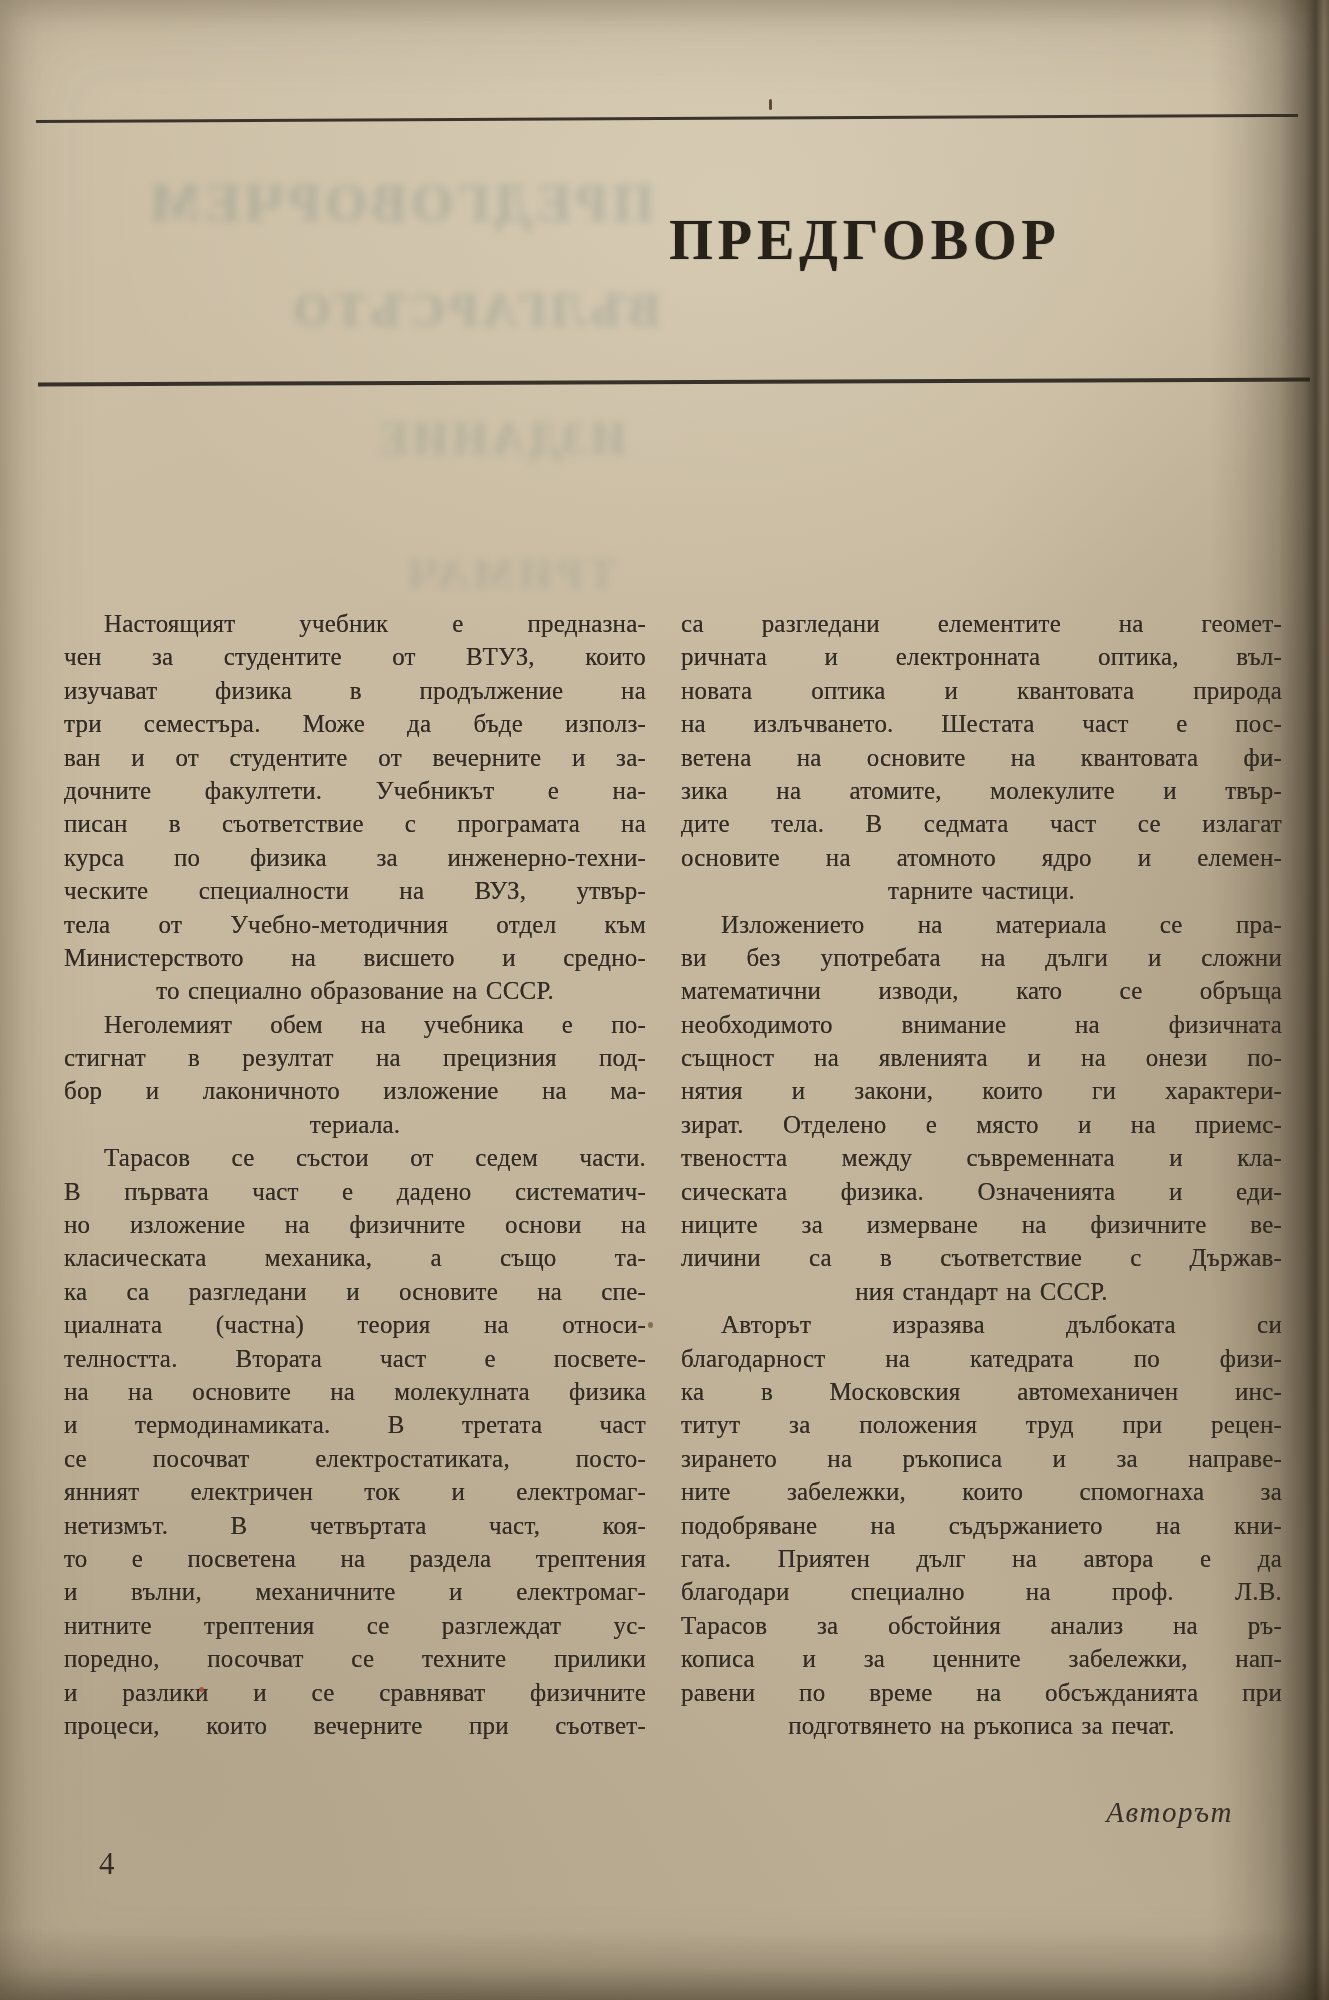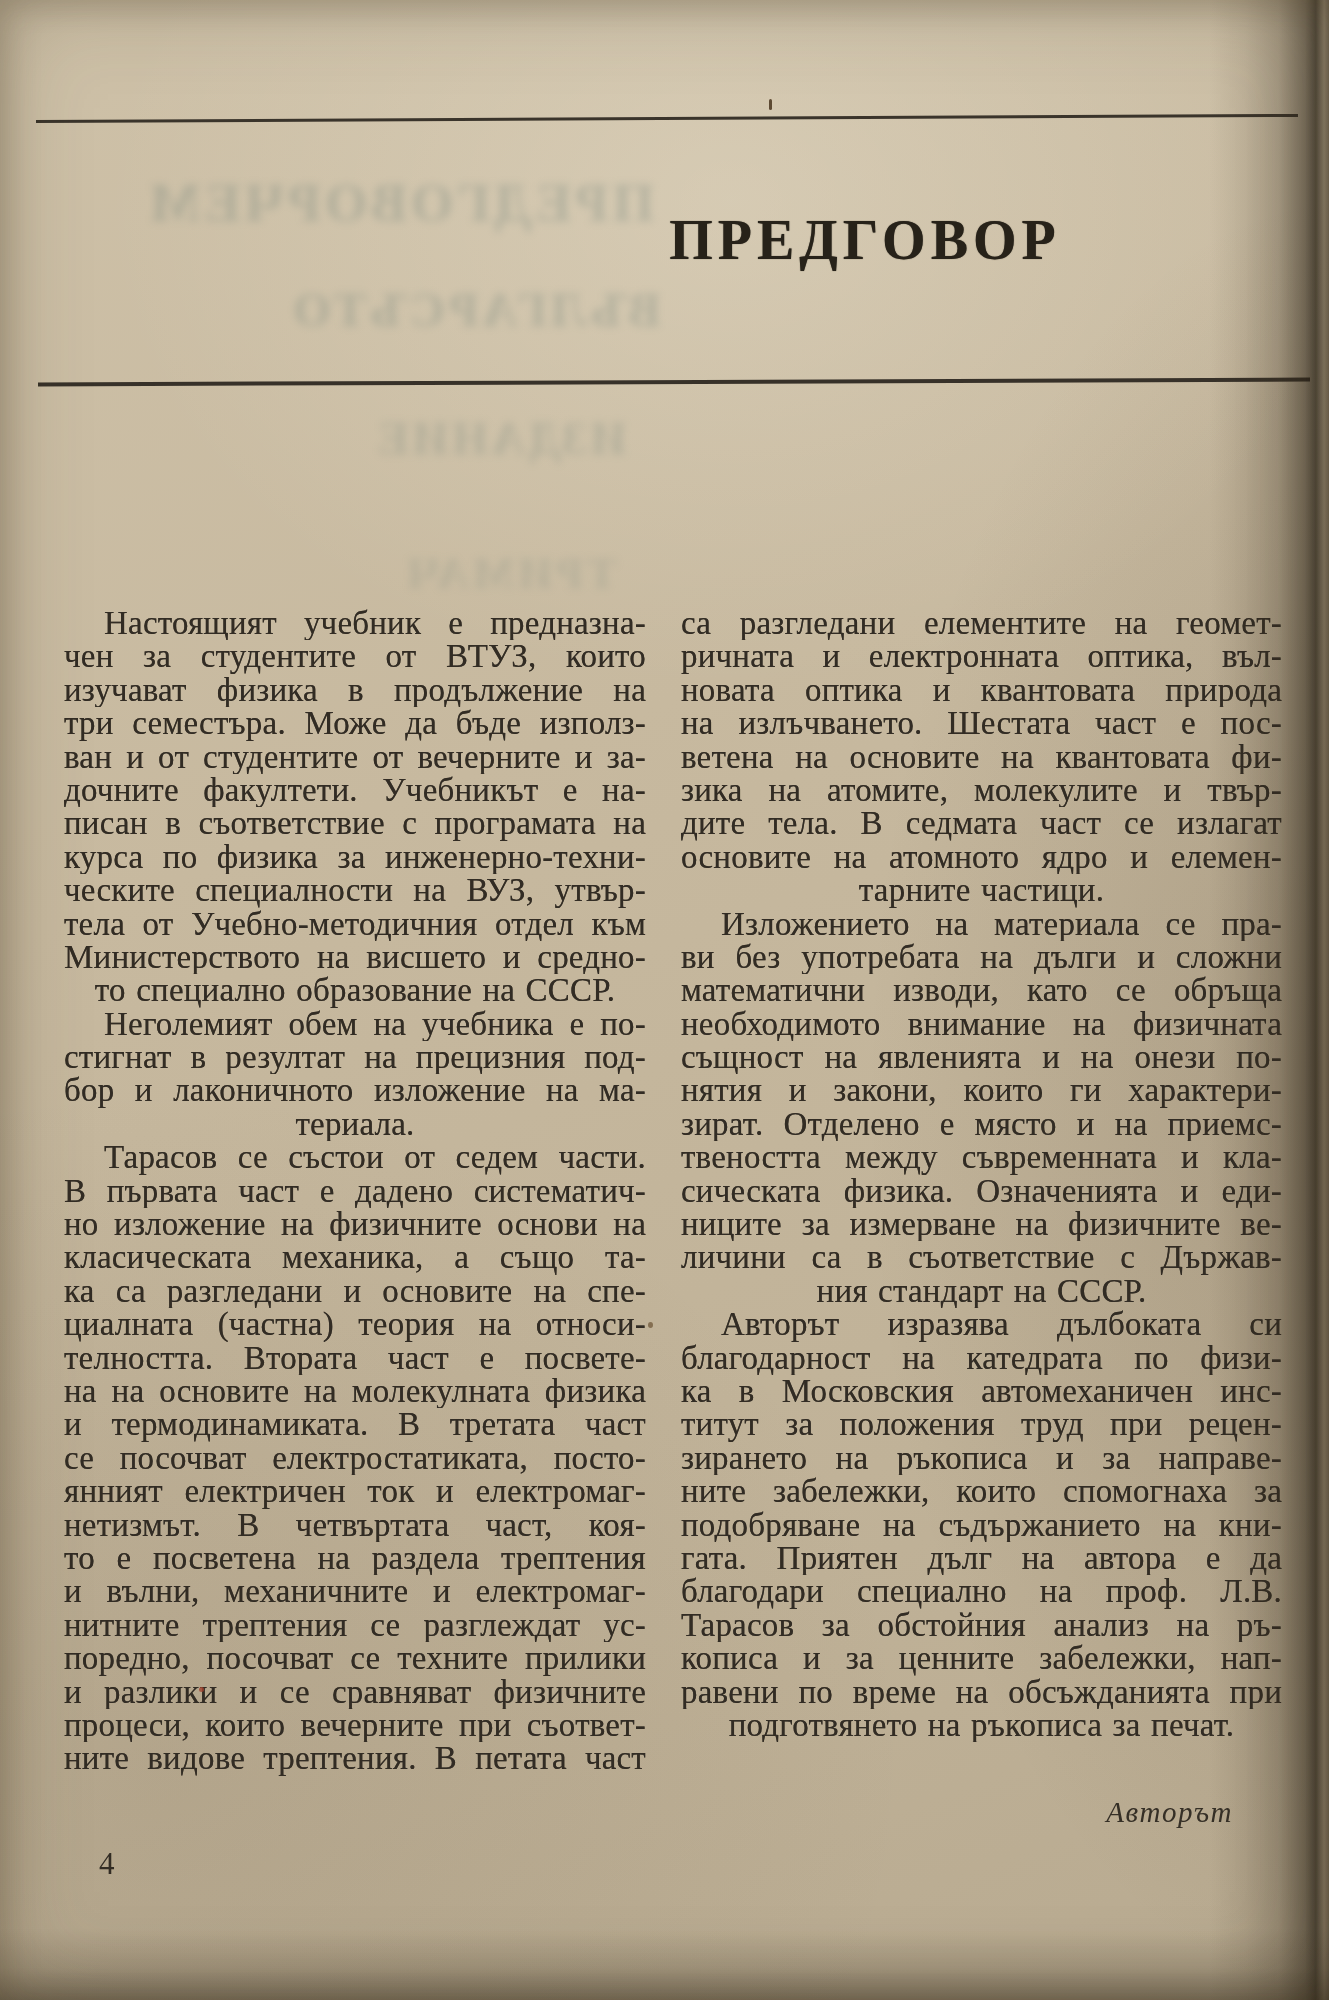--- a/index.html
+++ b/index.html
@@ -18,21 +18,21 @@
     background:linear-gradient(to right,
       rgba(58,46,30,0) 0%, rgba(58,46,30,0.10) 30%, rgba(52,42,28,0.26) 58%,
       rgba(42,34,22,0.52) 80%, rgba(30,24,15,0.70) 89%, rgba(84,72,54,0.52) 96%, rgba(64,54,40,0.62) 100%);}
   .shadow-bottom{position:absolute;left:0;bottom:0;width:100%;height:72px;pointer-events:none;
     background:linear-gradient(to bottom, rgba(52,42,26,0) 0%, rgba(52,42,26,0.16) 55%, rgba(40,32,20,0.42) 100%);}
   .rule{position:absolute;background:#3a342b;}
   #rule-top{left:36px;top:117px;width:1262px;height:3px;transform:rotate(-0.28deg);}
   #rule-mid{left:38px;top:380px;width:1272px;height:4px;transform:rotate(-0.22deg);background:#373129;}
   #title{position:absolute;left:560px;top:174px;width:610px;line-height:52px;text-align:center;
     font-size:56px;font-weight:bold;letter-spacing:5px;color:#272219;text-shadow:0 0 1px rgba(39,34,25,0.7);margin-top:40px;}
-  .col{position:absolute;top:607px;font-size:33px;line-height:33.4px;letter-spacing:0.2px;word-spacing:2px;
+  .col{position:absolute;top:607px;font-size:25px;line-height:33.4px;letter-spacing:0.2px;word-spacing:2px;
     color:#322c24;text-shadow:0 0 0.6px rgba(50,44,36,0.75);}
   #col-left{left:64px;width:582px;}
   #col-right{left:681px;width:601px;}
   .ln{height:33.4px;overflow:hidden;text-align:justify;}
   .ln::after{content:"";display:inline-block;width:100%;height:0;}
   .ln.end{text-align:center;}
   .ln.end::after{width:0;}
   .ln.ind{text-indent:40px;}
   .ghost{position:absolute;transform:scaleX(-1);filter:blur(4px);opacity:0.30;color:#6e8078;
     font-weight:bold;white-space:nowrap;letter-spacing:4px;pointer-events:none;}
@@ -92,21 +92,20 @@
       <div class="ln">и термодинамиката. В третата част</div>
       <div class="ln">се посочват електростатиката, посто-</div>
       <div class="ln">янният електричен ток и електромаг-</div>
       <div class="ln">нетизмът. В четвъртата част, коя-</div>
       <div class="ln">то е посветена на раздела трептения</div>
       <div class="ln">и вълни, механичните и електромаг-</div>
       <div class="ln">нитните трептения се разглеждат ус-</div>
       <div class="ln">поредно, посочват се техните прилики</div>
       <div class="ln">и разлики и се сравняват физичните</div>
       <div class="ln">процеси, които вечерните при съответ-</div>
-      <div class="ln">ните видове трептения. В петата част</div>
     </div>
   <div class="col" id="col-right">
       <div class="ln">са разгледани елементите на геомет-</div>
       <div class="ln">ричната и електронната оптика, въл-</div>
       <div class="ln">новата оптика и квантовата природа</div>
       <div class="ln">на излъчването. Шестата част е пос-</div>
       <div class="ln">ветена на основите на квантовата фи-</div>
       <div class="ln">зика на атомите, молекулите и твър-</div>
       <div class="ln">дите тела. В седмата част се излагат</div>
       <div class="ln">основите на атомното ядро и елемен-</div>

